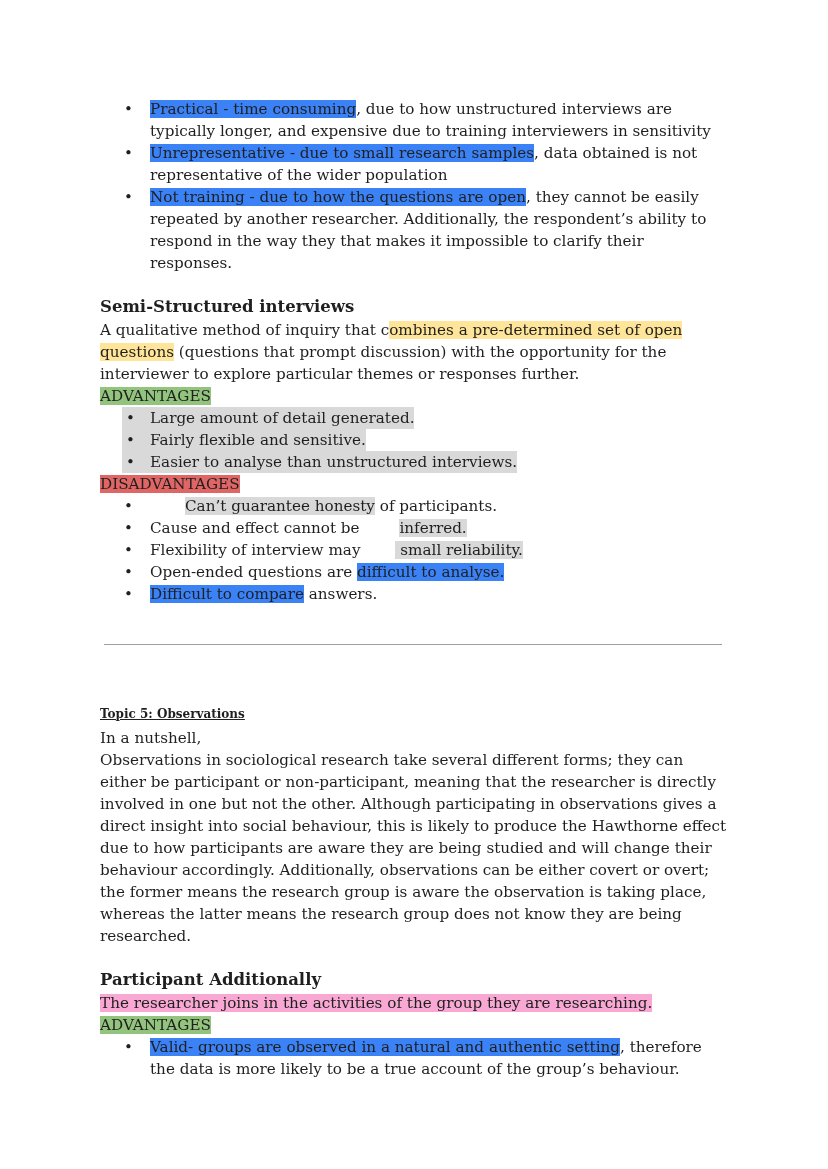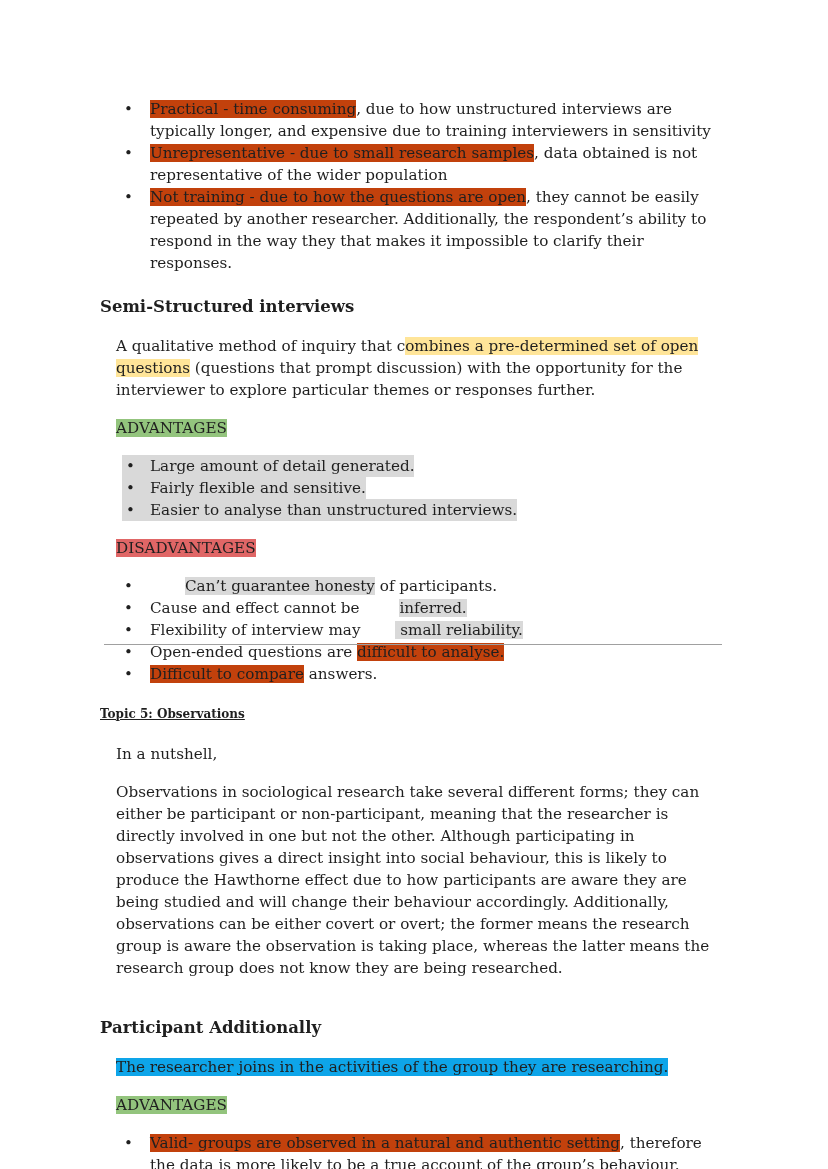--- a/index.html
+++ b/index.html
@@ -2,30 +2,30 @@
 <html><head>
   <meta charset="utf-8">
   <style>
     html, body { margin: 0; padding: 0; background: #ffffff; }
     body {
       width: 828px; height: 1169px; position: relative; overflow: hidden;
       font-family: "DejaVu Serif", "Liberation Serif", serif;
       color: #1f1f1f;
     }
     .page { position: absolute; left: 100px; top: 98px; width: 630px; font-size: 15.2px; line-height: 22px; }
-    p { margin: 16px; }
+    p { margin: 0; }
     ul { margin: 0; padding: 0; list-style: none; }
     li { position: relative; padding-left: 50px; }
     li .bullet { position: absolute; left: 24px; top: 0; font-size: 15px; }
-    .hl-blue { background: #c2410c; }
+    .hl-blue { background: #3b82f6; }
     .hl-yellow { background: #ffe599; }
     .hl-grey { background: #d9d9d9; margin-left: 35px; }
     .hl-green { background: #93c47d; }
     .hl-red { background: #e06666; }
-    .hl-pink { background: #0ea5e9; }
+    .hl-pink { background: #f9a8d4; }
     .grey-li { padding-left: 0; margin-left: 22px; }
     .grey-li .inner { background: #d9d9d9; display: inline-block; padding-left: 28px; position: relative; }
     .grey-li .inner .bullet { left: 4px; }
     h3 { margin: 0; font-size: 16.5px; font-weight: bold; line-height: 24px; }
     h2 { margin: 0; font-size: 12px; font-weight: bold; text-decoration: underline; line-height: 26px; }
     .gap-sm { height: 21px; }
     .divider { position: absolute; left: 104px; top: 644px; width: 618px; height: 0; border-top: 1.5px solid #a0a0a0; }
     .section-2 { position: absolute; left: 100px; top: 701px; width: 630px; font-size: 15.2px; line-height: 22px; }
   </style>
 </head>

